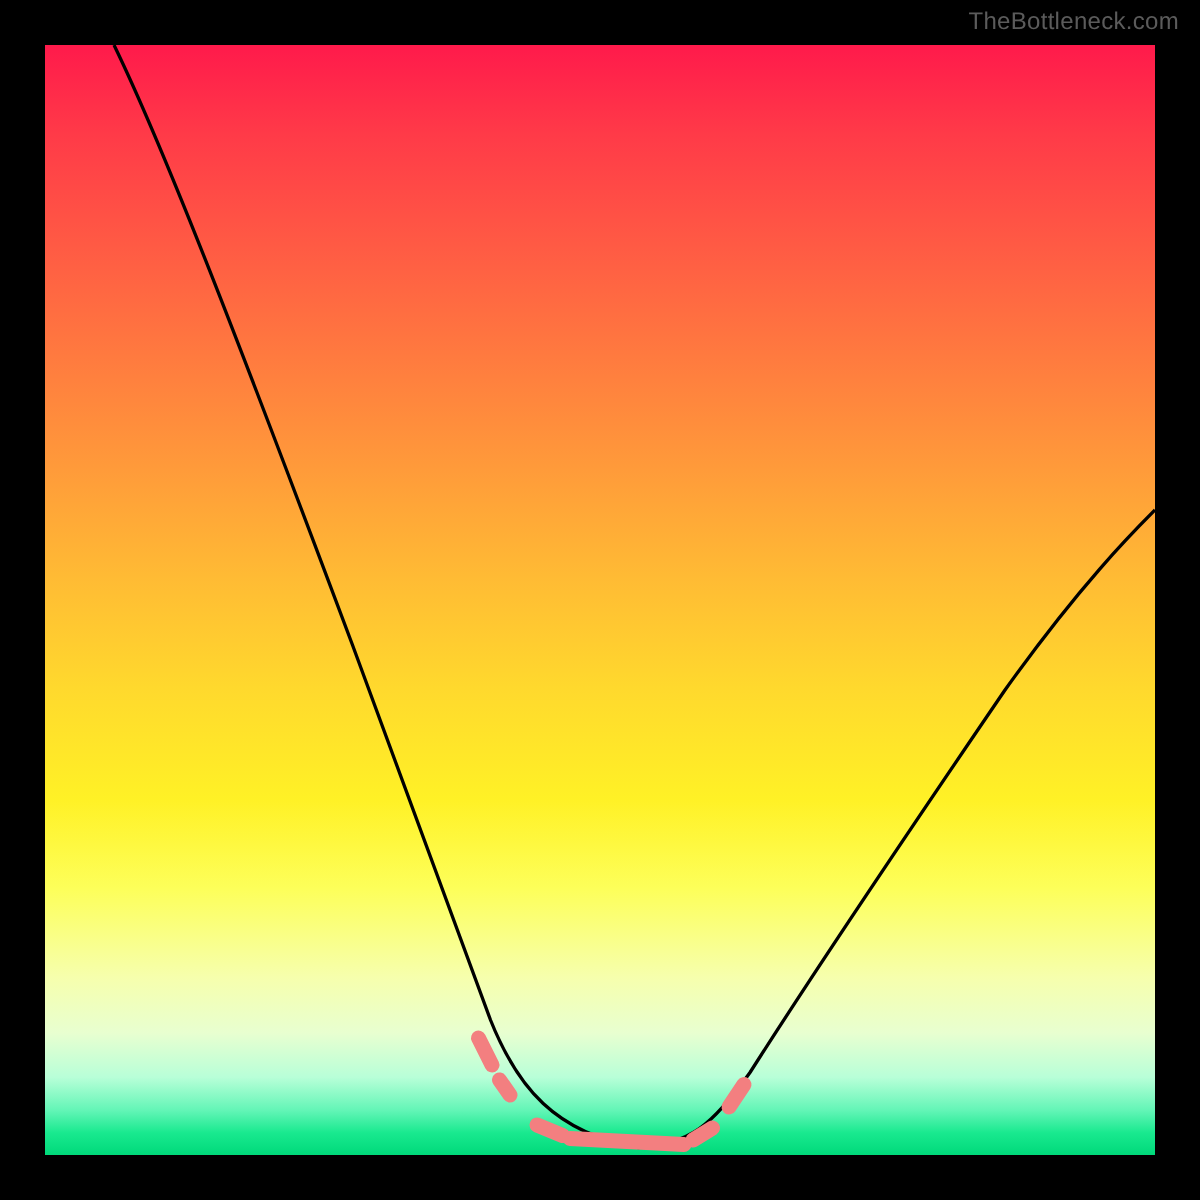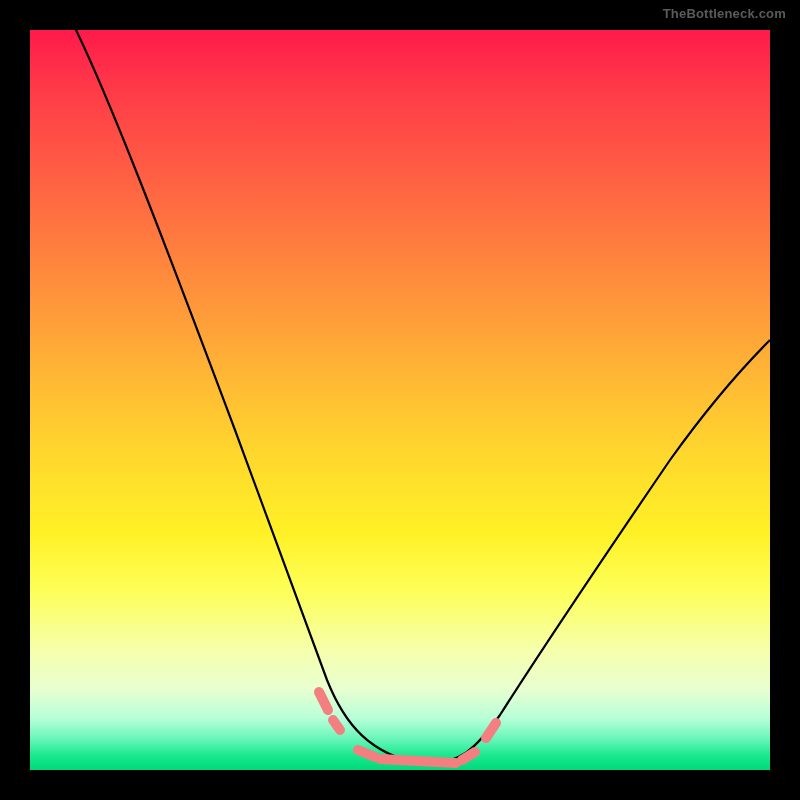--- a/index.html
+++ b/index.html
@@ -44,22 +44,22 @@
       #b8ffd8 93%,
       #62f5b6 96%,
       #19e98f 98%,
       #00d97a 100%
     );
   }
   .watermark {
     position: absolute;
     top: 6px;
     right: 14px;
-    font-size: 13px;
-    font-weight: 700;
+    font-size: 16px;
+    font-weight: 400;
     color: #5b5b5b;
     letter-spacing: 0.2px;
     user-select: none;
   }
   svg.curves {
     position: absolute;
     inset: 0;
   }
   .curve {
     fill: none;

